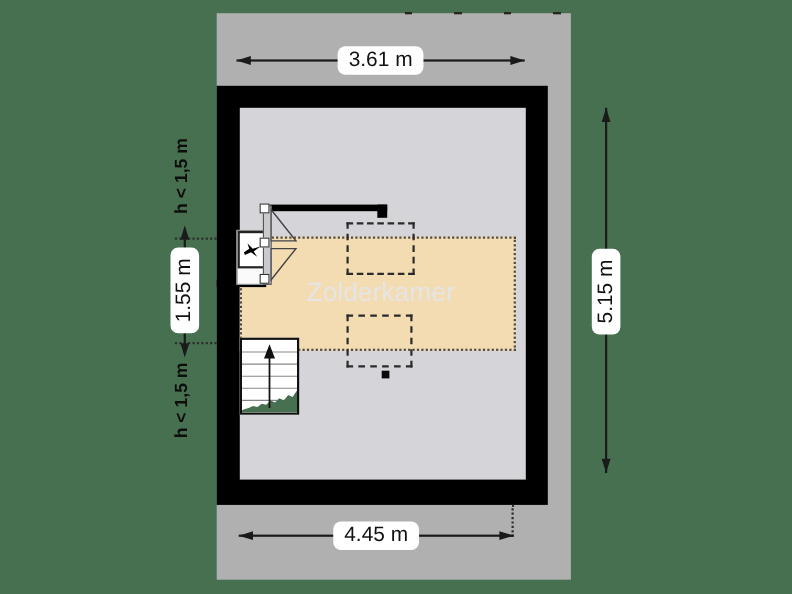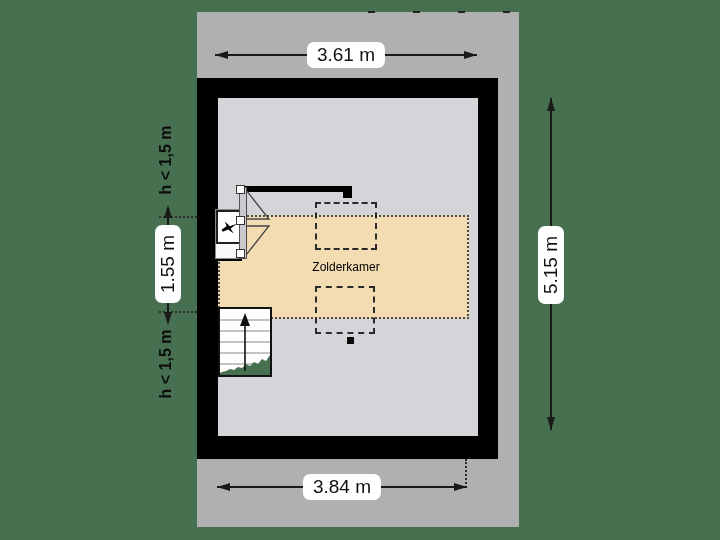--- a/index.html
+++ b/index.html
@@ -51,21 +51,21 @@
   }
   .pill-v{transform:translate(-50%,-50%) rotate(-90deg);}
   .ext-dotted-h{height:0;border-top:2px dotted #2e2e2e;}
   .ext-dotted-v{width:0;border-left:2px dotted #2e2e2e;}
   .hlabel{
     font-size:16px;font-weight:bold;white-space:nowrap;color:#0d0d0d;
     transform:translate(-50%,-50%) rotate(-90deg);
   }
   #room-label{
     left:346px;top:267px;transform:translate(-50%,-50%);
-    font-size:12px;color:#000000;white-space:nowrap;
+    font-size:24px;color:#e5e5e5;white-space:nowrap;
   }
 </style>
 </head>
 <body>
 
 <div class="abs" id="canvas"></div>
 <div class="abs" id="canvas-tick-strip"></div>
 
 <div class="abs" id="walls"></div>
 <div class="abs" id="interior"></div>
@@ -111,21 +111,21 @@
 
 <div class="abs dim-line-h" style="left:215px;top:54px;width:262px;"></div>
 <div class="abs arr arr-left" style="left:215px;top:51px;"></div>
 <div class="abs arr arr-right" style="left:464px;top:51px;"></div>
 <div class="abs pill" style="left:346px;top:55px;">3.61 m</div>
 
 <div class="abs ext-dotted-v" style="left:465px;top:459px;height:29px;"></div>
 <div class="abs dim-line-h" style="left:217px;top:486px;width:250px;"></div>
 <div class="abs arr arr-left" style="left:217px;top:483px;"></div>
 <div class="abs arr arr-right" style="left:454px;top:483px;"></div>
-<div class="abs pill" style="left:342px;top:487px;">3.84 m</div>
+<div class="abs pill" style="left:342px;top:487px;">4.45 m</div>
 
 <div class="abs dim-line-v" style="left:550px;top:98px;height:332px;"></div>
 <div class="abs arr arr-up" style="left:547px;top:98px;"></div>
 <div class="abs arr arr-down" style="left:547px;top:417px;"></div>
 <div class="abs pill pill-v" style="left:551px;top:265px;">5.15 m</div>
 
 <div class="abs ext-dotted-h" style="left:159px;top:216px;width:38px;"></div>
 <div class="abs ext-dotted-h" style="left:159px;top:311px;width:38px;"></div>
 <div class="abs dim-line-v" style="left:167px;top:218px;height:94px;"></div>
 <div class="abs arr arr-up" style="left:164px;top:205px;"></div>

